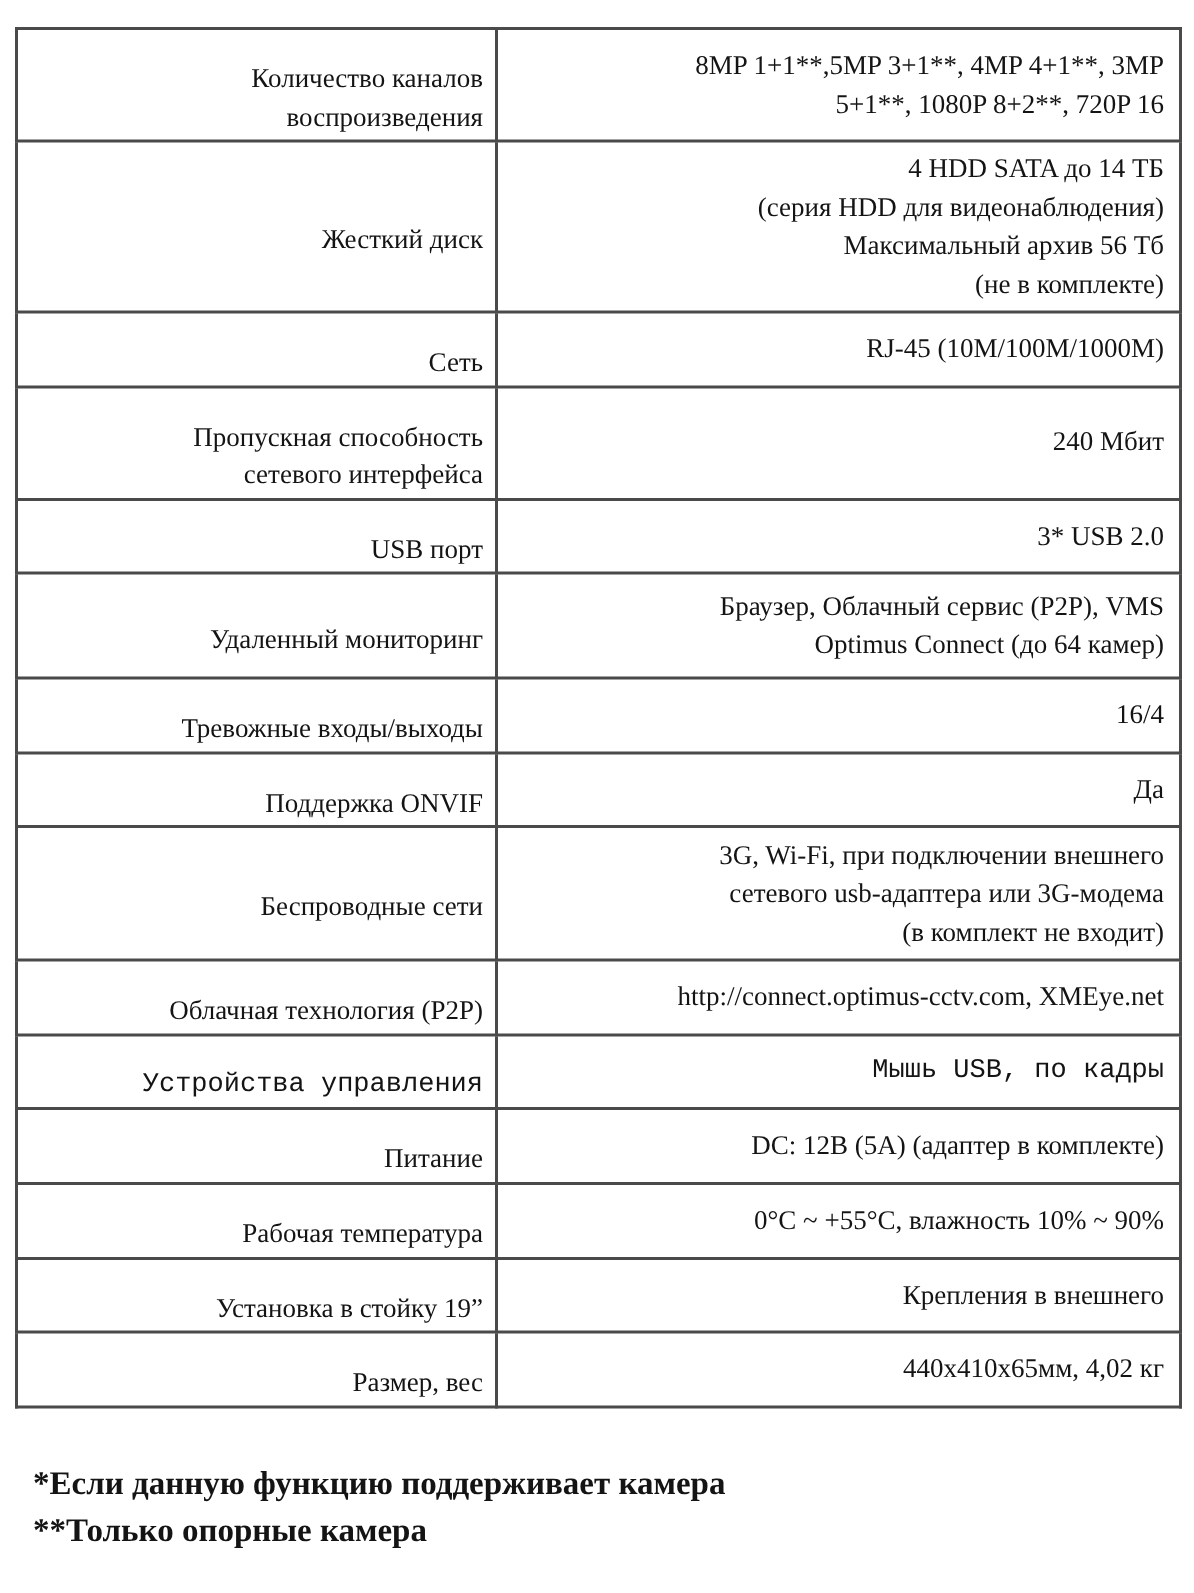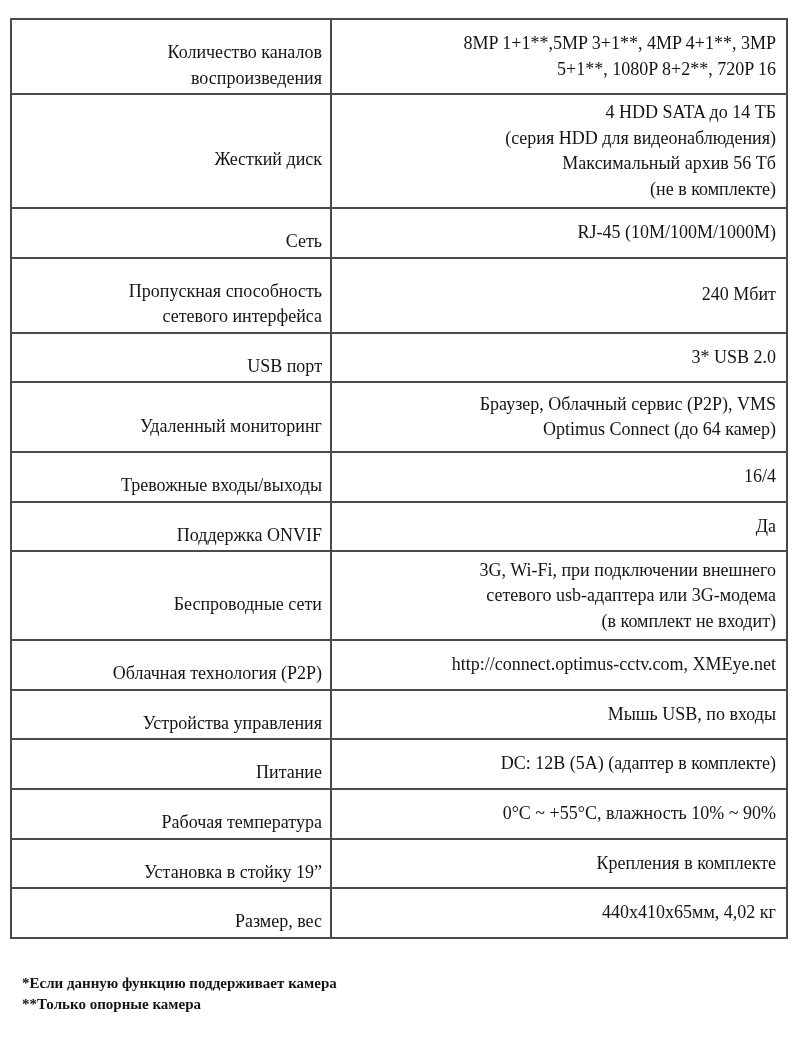--- a/index.html
+++ b/index.html
@@ -38,21 +38,21 @@
     white-space: pre-line;
   }
   td.val {
     text-align: right;
     padding: 2px 10px;
     white-space: pre-line;
   }
   .notes {
     margin: 34px 0 0 12px;
     font-weight: bold;
-    font-size: 15px;
+    font-size: 22px;
     line-height: 1.42;
   }
 </style>
 </head>
 <body>
 
 <div class="page">
   <table class="spec-table">
     <colgroup>
       <col class="c1">
@@ -101,35 +101,35 @@
         <tr style="height: 89px;">
           <td class="lbl">Беспроводные сети</td>
           <td class="val">3G, Wi-Fi, при подключении внешнего
 сетевого usb-адаптера или 3G-модема
 (в комплект не входит)</td>
         </tr>
         <tr style="height: 32px;">
           <td class="lbl">Облачная технология (P2P)</td>
           <td class="val">http://connect.optimus-cctv.com, XMEye.net</td>
         </tr>
-        <tr style="height: 45px;">
+        <tr style="height: 45px; font-family: Liberation Mono, monospace;">
           <td class="lbl">Устройства управления</td>
-          <td class="val">Мышь USB, по входы</td>
+          <td class="val">Мышь USB, по кадры</td>
         </tr>
         <tr style="height: 45px;">
           <td class="lbl">Питание</td>
           <td class="val">DC: 12В (5А) (адаптер в комплекте)</td>
         </tr>
         <tr style="height: 28px;">
           <td class="lbl">Рабочая температура</td>
           <td class="val">0°C ~ +55°C, влажность 10% ~ 90%</td>
         </tr>
         <tr style="height: 30px;">
           <td class="lbl">Установка в стойку 19”</td>
-          <td class="val">Крепления в комплекте</td>
+          <td class="val">Крепления в внешнего</td>
         </tr>
         <tr style="height: 44px;">
           <td class="lbl">Размер, вес</td>
           <td class="val">440х410х65мм, 4,02 кг</td>
         </tr>
       </tbody>
   </table>
 
   <div class="notes">
     <div>*Если данную функцию поддерживает камера</div>

